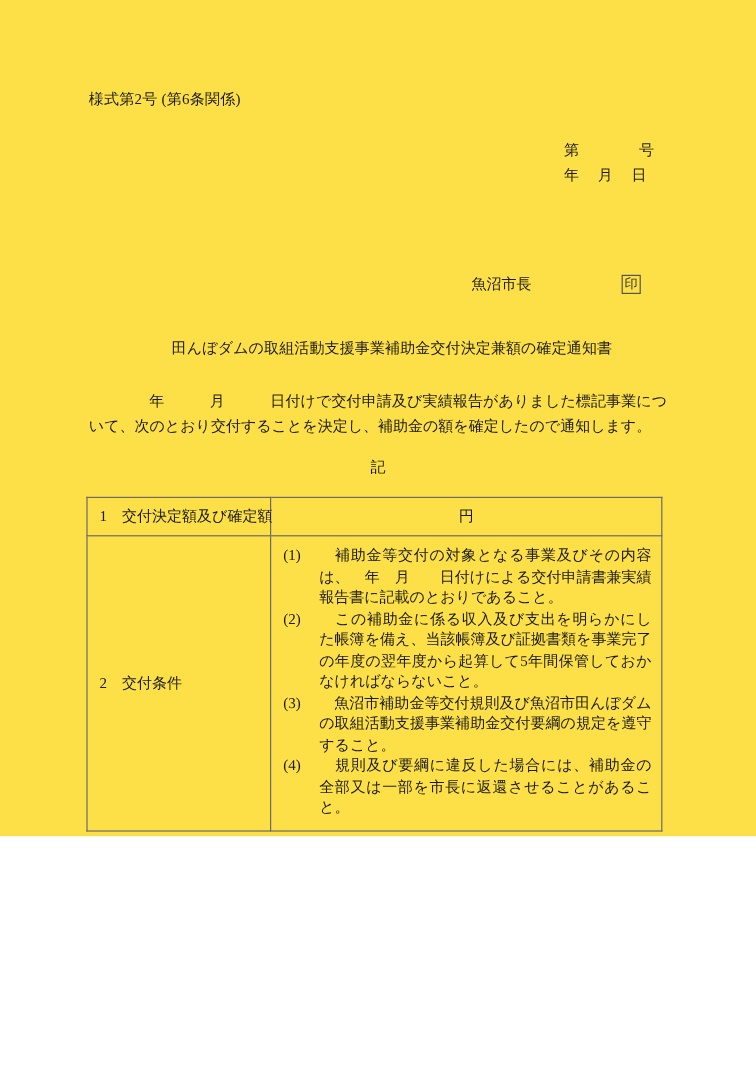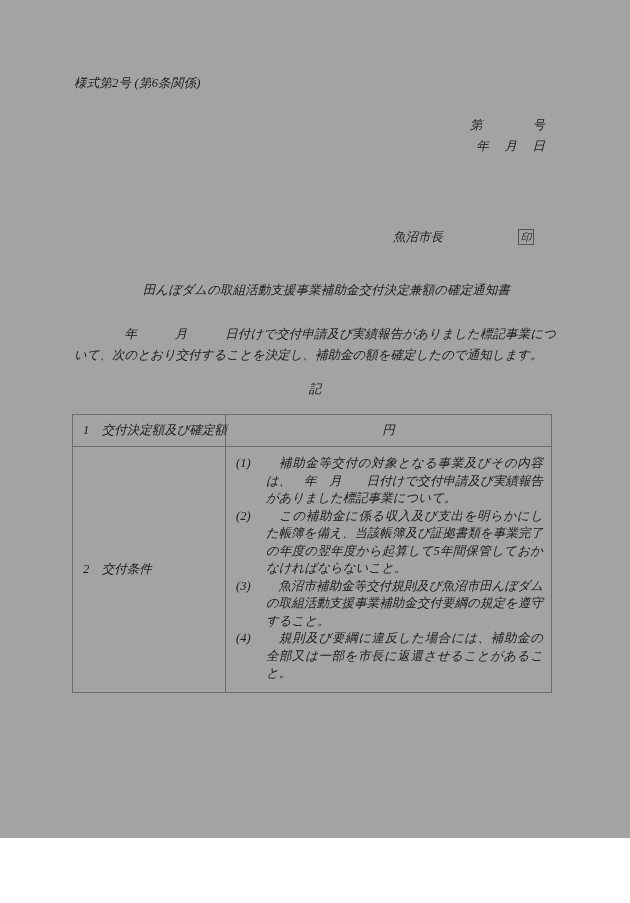--- a/index.html
+++ b/index.html
@@ -8,45 +8,44 @@
     background: #ffffff;
   }
   body {
     font-family: "Liberation Serif", "DejaVu Serif", serif;
     color: #1a1a1a;
     -webkit-font-smoothing: antialiased;
   }
   .page {
     position: relative;
     width: 630px;
-    height: 838px;
-    background: #a3a3a3;
+    height: 697px;
+    background: #fde047;
     overflow: hidden;
-    font-style: italic;
   }
 
   
   .jp { font-family: "Liberation Serif", "DejaVu Serif", serif; }
   .abs { position: absolute; }
 
   
   .form-no {
     left: 74px;
     top: 75px;
     font-size: 12.5px;
     letter-spacing: 0.2px;
   }
 
   .doc-meta {
     left: 470px;
     top: 115px;
     font-size: 12.5px;
     line-height: 21px;
   }
-  .doc-meta div { white-space: pre; text-align: right; }
+  .doc-meta div { white-space: pre; }
 
   
   .recipient {
     left: 100px;
     top: 172px;
     font-size: 12.5px;
     line-height: 21px;
   }
   .recipient div { white-space: pre; }
 
@@ -192,21 +191,21 @@
         </td>
       </tr>
       <tr>
         <td>
           <div class="cell-label-mid">2　交付条件</div>
         </td>
         <td>
           <div class="cond-cell">
             <div class="cond-item">
               <span class="cond-num">(1)</span>
-              <span class="cond-text">　補助金等交付の対象となる事業及びその内容は、　年　月　　日付けで交付申請及び実績報告がありました標記事業について。</span>
+              <span class="cond-text">　補助金等交付の対象となる事業及びその内容は、　年　月　　日付けによる交付申請書兼実績報告書に記載のとおりであること。</span>
             </div>
             <div class="cond-item">
               <span class="cond-num">(2)</span>
               <span class="cond-text">　この補助金に係る収入及び支出を明らかにした帳簿を備え、当該帳簿及び証拠書類を事業完了の年度の翌年度から起算して5年間保管しておかなければならないこと。</span>
             </div>
             <div class="cond-item">
               <span class="cond-num">(3)</span>
               <span class="cond-text">　魚沼市補助金等交付規則及び魚沼市田んぼダムの取組活動支援事業補助金交付要綱の規定を遵守すること。</span>
             </div>
             <div class="cond-item">

